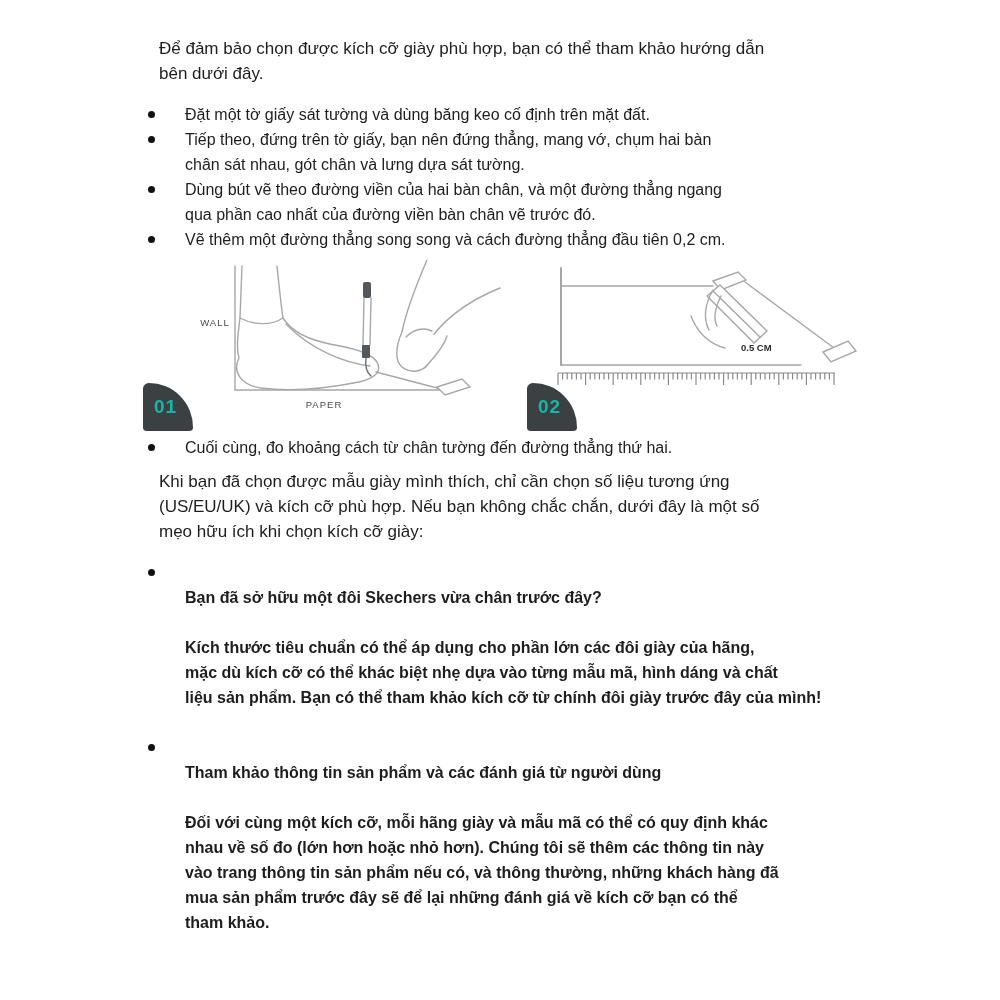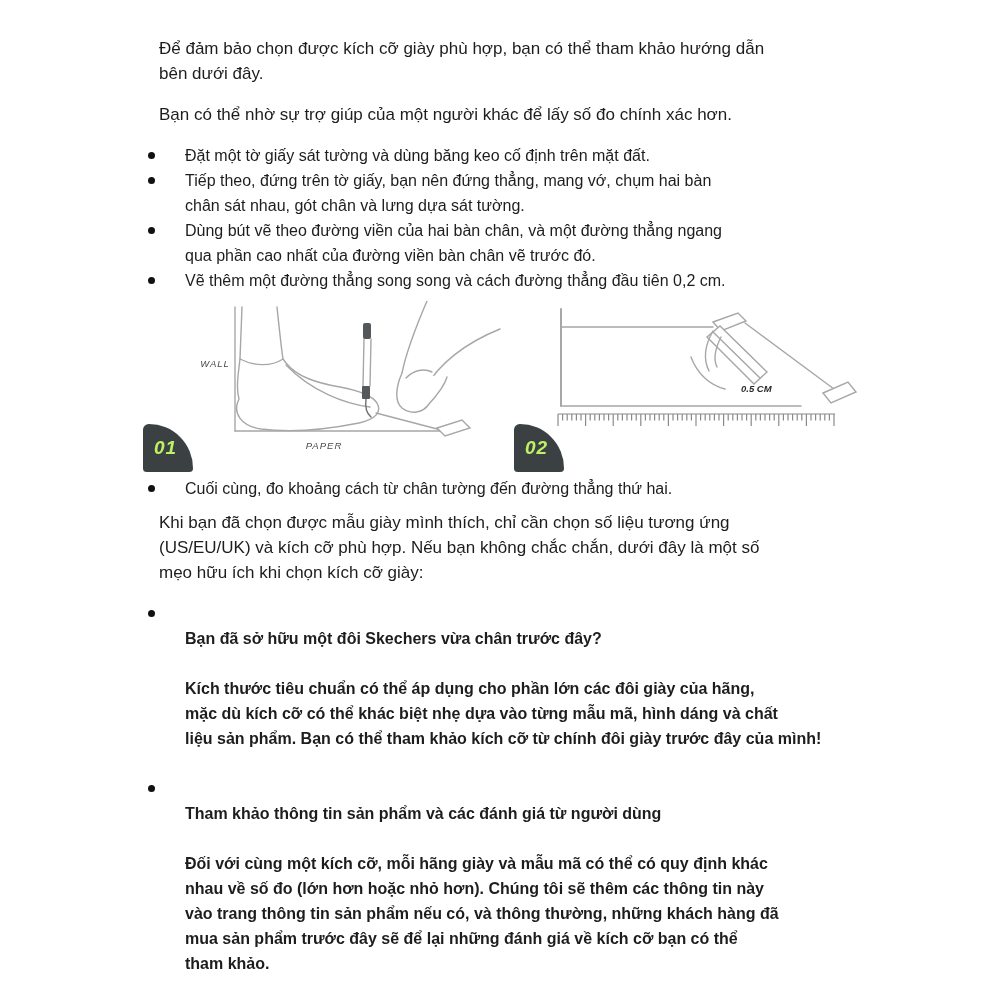--- a/index.html
+++ b/index.html
@@ -16,39 +16,38 @@
   }
   ul.bullets>li::before{
     content:"";position:absolute;left:5px;top:9px;width:7px;height:7px;border-radius:50%;background:#111;
   }
   .steps{margin-top:26px;}
   .results{margin-top:12px;}
   .tips-intro{margin-top:9px;}
   .tips{margin-top:12px;}
   .tip-title,.tip-body{white-space:pre-line;font-weight:bold;}
   .figures{margin-top:8px;height:175px;display:flex;}
-  .figure{position:relative;width:358px;height:175px;font-style:italic;}
+  .figure{position:relative;width:358px;height:175px;}
   .badge{
     position:absolute;top:123px;width:50px;height:48px;background:#3b4043;
-    border-radius:6px 46px 4px 4px;color:#bef264;display:flex;align-items:center;
+    border-radius:6px 46px 4px 4px;color:#14b8a6;display:flex;align-items:center;
     padding-left:11px;box-sizing:border-box;font-size:19px;font-weight:bold;letter-spacing:1px;
   }
   .figure-1 .badge{left:0;}
-  .figure-2 .badge{left:13px;}
+  .figure-2 .badge{left:26px;}
   svg{display:block;}
   svg text{font-family:"Liberation Sans","DejaVu Sans",sans-serif;}
 </style>
 </head>
 <body>
 
 <div class="page">
 
   <p class="para">Để đảm bảo chọn được kích cỡ giày phù hợp, bạn có thể tham khảo hướng dẫn
 bên dưới đây.</p>
-  <p class="para p2">Bạn có thể nhờ sự trợ giúp của một người khác để lấy số đo chính xác hơn.</p>
 
   <ul class="bullets steps">
     <li>Đặt một tờ giấy sát tường và dùng băng keo cố định trên mặt đất.</li>
     <li>Tiếp theo, đứng trên tờ giấy, bạn nên đứng thẳng, mang vớ, chụm hai bàn
 chân sát nhau, gót chân và lưng dựa sát tường.</li>
     <li>Dùng bút vẽ theo đường viền của hai bàn chân, và một đường thẳng ngang
 qua phần cao nhất của đường viền bàn chân vẽ trước đó.</li>
     <li>Vẽ thêm một đường thẳng song song và cách đường thẳng đầu tiên 0,2 cm.</li>
   </ul>
 

